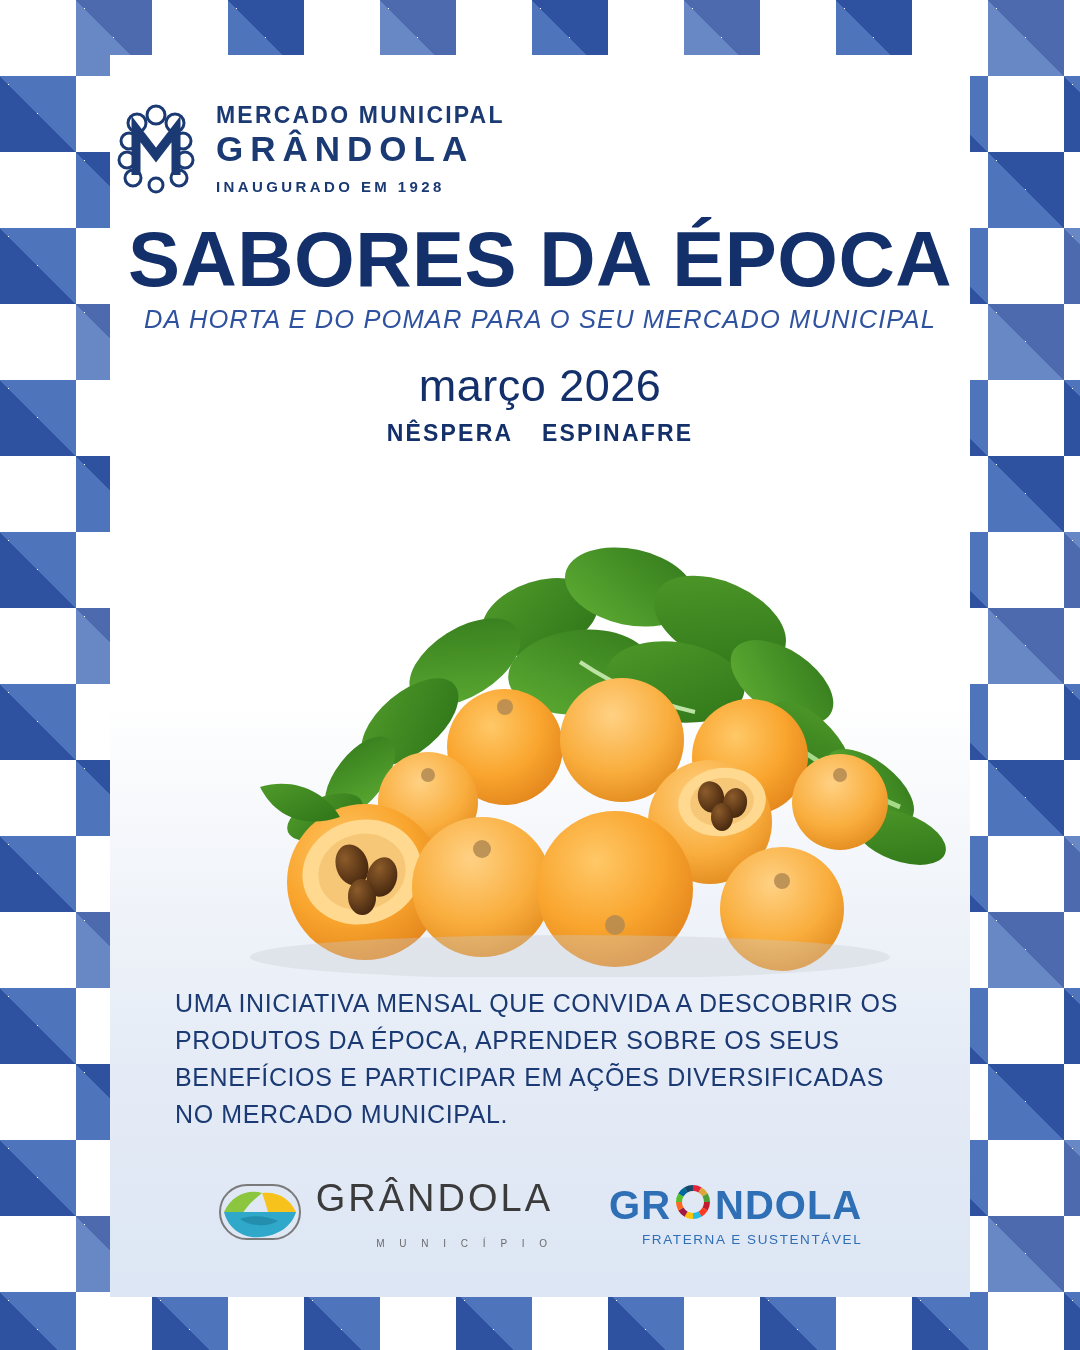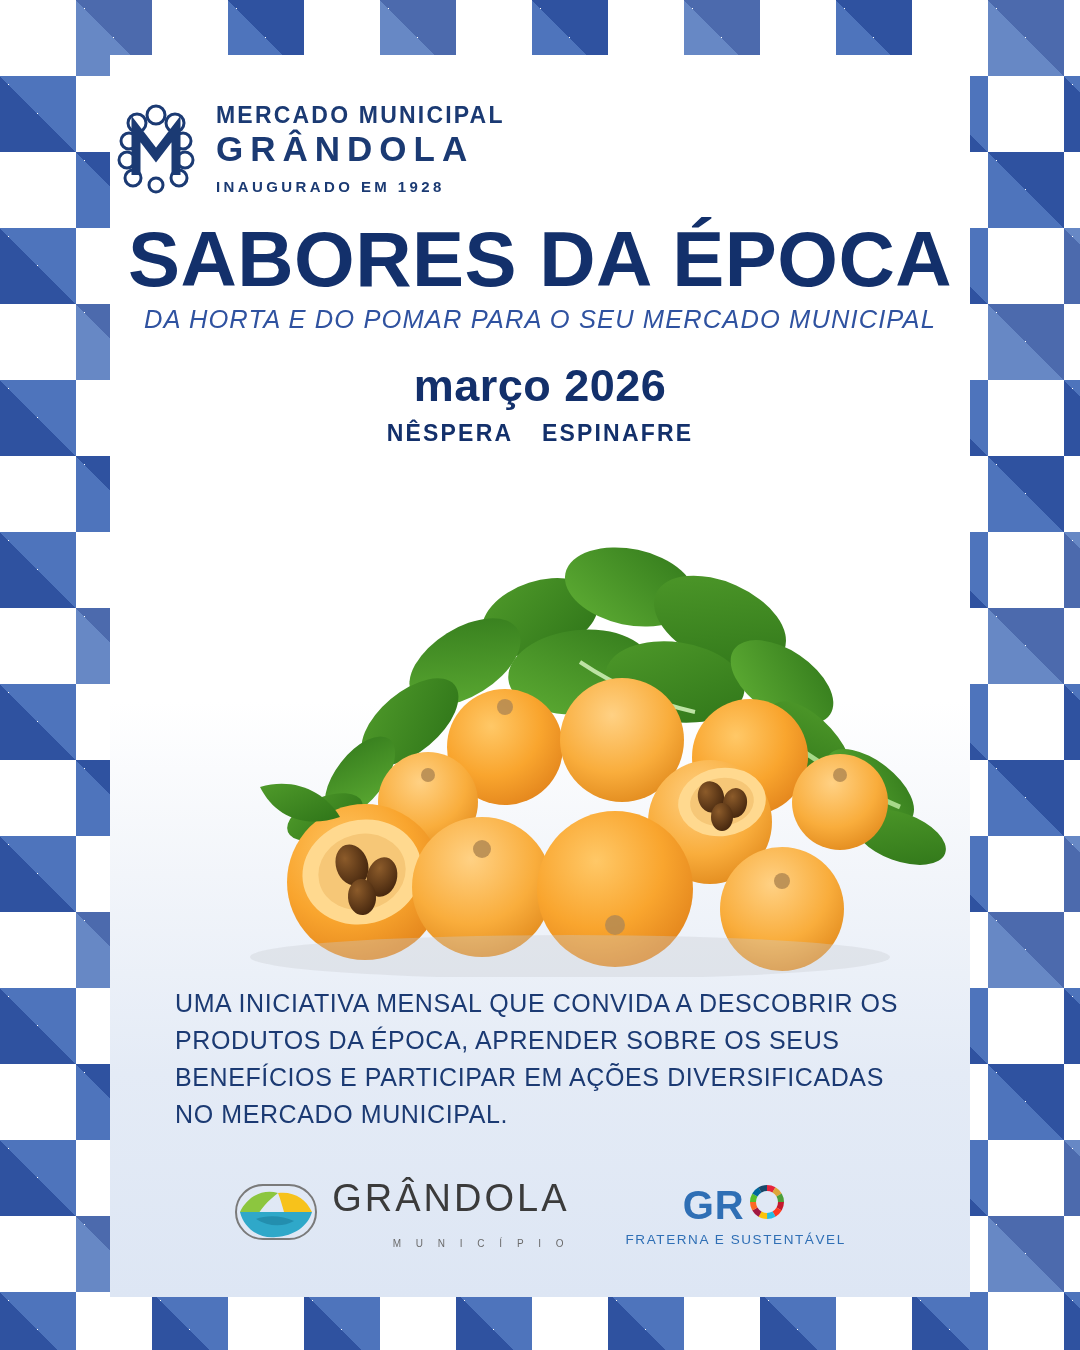--- a/index.html
+++ b/index.html
@@ -107,21 +107,21 @@
     font-size: 25.5px;
     letter-spacing: 1.1px;
     font-weight: 500;
     font-style: italic;
   }
   .month {
     margin-top: 26px;
     text-align: center;
     color: #13306b;
     font-size: 45px;
-    font-weight: bold;
+    font-weight: normal;
     letter-spacing: 0.5px;
   }
   .products {
     margin-top: 8px;
     text-align: center;
     color: #13306b;
     font-size: 23px;
     font-weight: bold;
     letter-spacing: 2.2px;
   }
@@ -367,20 +367,21 @@
                   <circle r="14" stroke="#fcc30b" stroke-dasharray="7.3 80" transform="rotate(90)"></circle>
                   <circle r="14" stroke="#a21942" stroke-dasharray="7.3 80" transform="rotate(120)"></circle>
                   <circle r="14" stroke="#fd6925" stroke-dasharray="7.3 80" transform="rotate(150)"></circle>
                   <circle r="14" stroke="#56c02b" stroke-dasharray="7.3 80" transform="rotate(180)"></circle>
                   <circle r="14" stroke="#00689d" stroke-dasharray="7.3 80" transform="rotate(210)"></circle>
                   <circle r="14" stroke="#19486a" stroke-dasharray="7.3 80" transform="rotate(240)"></circle>
                 </g>
               </g>
             </svg>
           </span>
+          <span>NDOLA</span>
         </div>
         <div class="s2">FRATERNA E SUSTENTÁVEL</div>
       </div>
 
     </div>
 
   </div>
 </div>
 
 </body></html>

